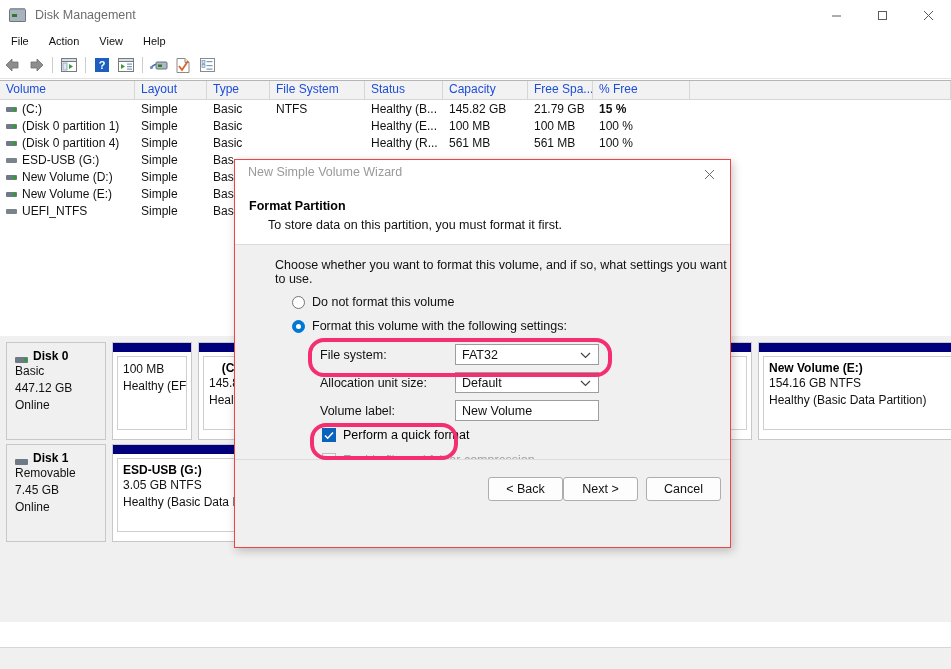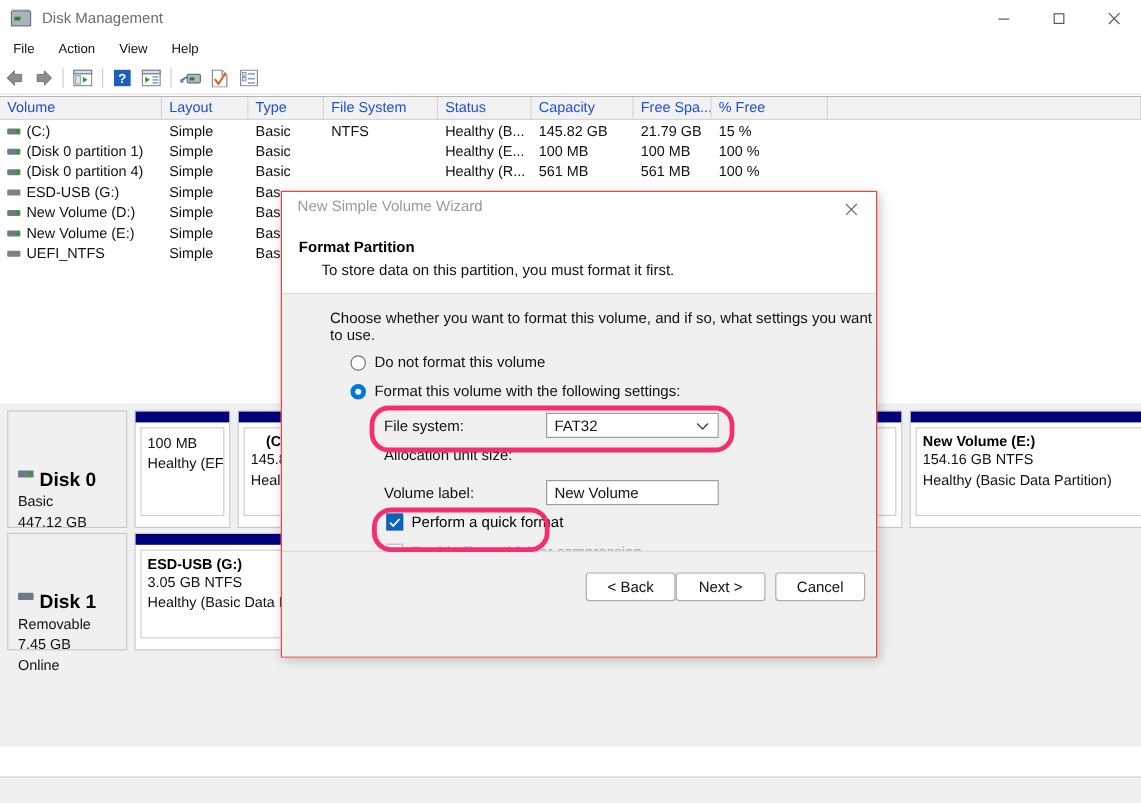--- a/index.html
+++ b/index.html
@@ -101,21 +101,21 @@
   }
   .diskrow {
     position: absolute; left: 6px; display: flex; box-sizing: border-box;
   }
   .diskinfo {
     width: 100px; box-sizing: border-box;
     border: 1px solid #c8c8c8; background: #f0f0f0;
     padding: 6px 0 0 8px;
   }
   .diskinfo .dname {
-    font-size: 16px; font-weight: bold; color: #000; display: flex; align-items: flex-start; margin-top: 43px;
+    font-size: 12px; font-weight: bold; color: #000; display: flex; align-items: flex-end;
   }
   .dsk-ico {
     display: inline-block; width: 13px; height: 6px; background: #6e7b86;
     margin-right: 5px; border-radius: 1px; position: relative;
   }
   .dsk-ico.green:after {
     content: ""; position: absolute; right: 1px; top: 1px;
     width: 3px; height: 3px; background: #2aa12a;
   }
   .diskinfo .dmeta { font-size: 12px; color: #111; line-height: 17px; }
@@ -361,21 +361,21 @@
       </div>
     <div id="list-body">
         <div class="lrow">
           <div class="lcell" style="width: 135px;"><span class="vol-ico green"></span><span>(C:)</span></div>
           <div class="lcell" style="width: 72px;">Simple</div>
           <div class="lcell" style="width: 63px;">Basic</div>
           <div class="lcell" style="width: 95px;">NTFS</div>
           <div class="lcell" style="width: 78px;">Healthy (B...</div>
           <div class="lcell" style="width: 85px;">145.82 GB</div>
           <div class="lcell" style="width: 65px;">21.79 GB</div>
-          <div class="lcell" style="width: 97px;">15 %</div>
+          <div class="lcell" style="width: 97px; font-weight: bold;">15 %</div>
         </div>
         <div class="lrow">
           <div class="lcell" style="width: 135px;"><span class="vol-ico green"></span><span>(Disk 0 partition 1)</span></div>
           <div class="lcell" style="width: 72px;">Simple</div>
           <div class="lcell" style="width: 63px;">Basic</div>
           <div class="lcell" style="width: 95px;"></div>
           <div class="lcell" style="width: 78px;">Healthy (E...</div>
           <div class="lcell" style="width: 85px;">100 MB</div>
           <div class="lcell" style="width: 65px;">100 MB</div>
           <div class="lcell" style="width: 97px;">100 %</div>
@@ -534,20 +534,28 @@
           <span class="chev">
             <svg width="11" height="7" viewBox="0 0 11 7">
                 <path d="M1 1 L5.5 5.5 L10 1" stroke="#444" stroke-width="1.2" fill="none"></path>
               </svg>
           </span>
         </span>
       </div>
 
       <div class="field-row" style="left:85px; top:126px;">
         <span class="field-label">Allocation unit size:</span>
+        <span class="combo">
+          <span>Default</span>
+          <span class="chev">
+            <svg width="11" height="7" viewBox="0 0 11 7">
+                <path d="M1 1 L5.5 5.5 L10 1" stroke="#444" stroke-width="1.2" fill="none"></path>
+              </svg>
+          </span>
+        </span>
       </div>
 
       <div class="field-row" style="left:85px; top:154px;">
         <span class="field-label">Volume label:</span>
         <span class="txtbox">
           <span>New Volume</span>
         </span>
       </div>
 
       <div class="check-row" style="left:87px; top:182px;">

